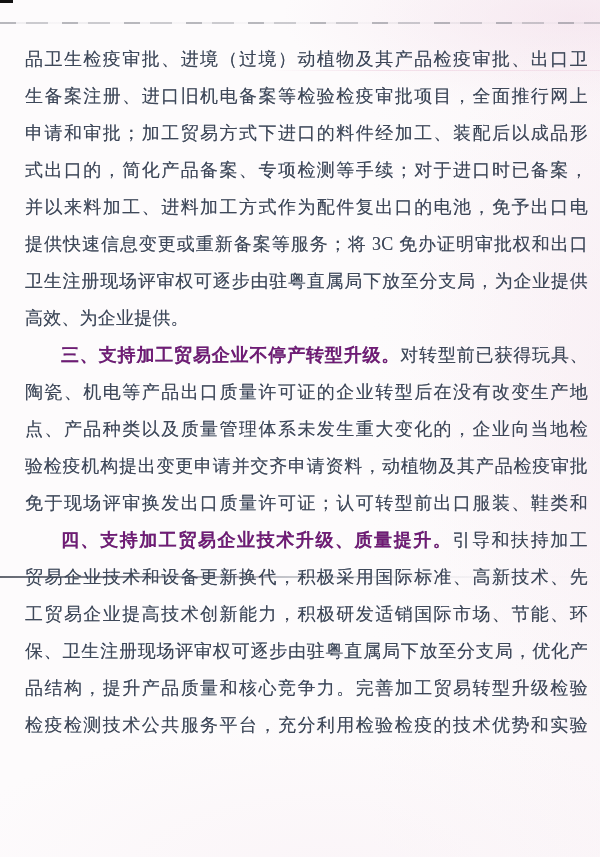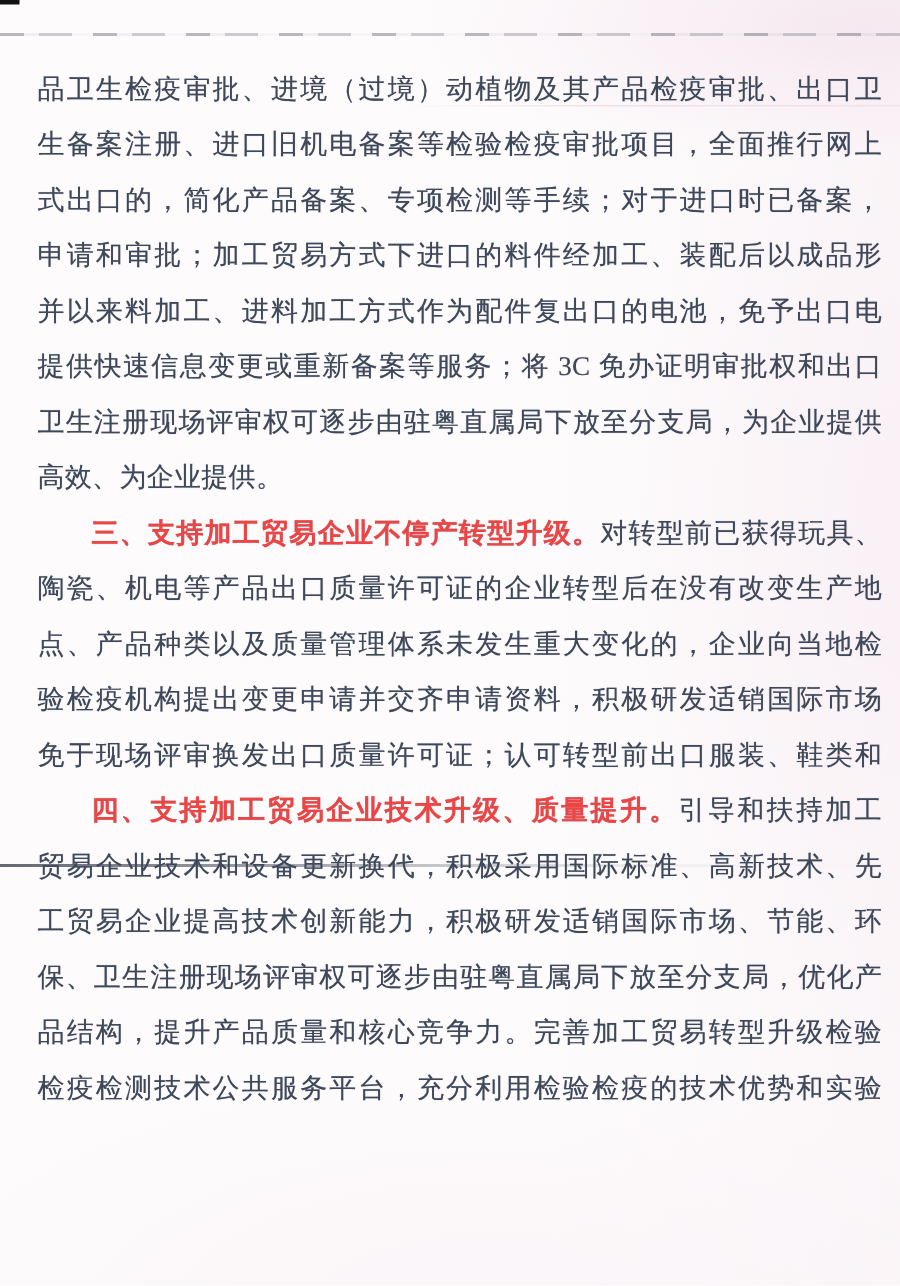--- a/index.html
+++ b/index.html
@@ -95,46 +95,46 @@
     white-space: normal;
   }
   .line.para-end {
     text-align-last: left;
   }
   .line.indent {
     text-indent: 36px;
   }
   .seg.bold {
     font-weight: 700;
-    color: #ef4444;
+    color: #701a75;
     font-family: "Liberation Sans", "DejaVu Sans", sans-serif;
   }
 </style>
 </head>
 <body>
 
 <div class="page">
   <div class="tint-overlay"></div>
   <div class="corner-mark"></div>
   <div class="scan-line-top"></div>
   <div class="scan-line-pink"></div>
   <div class="scan-line-mid"></div>
   <div class="text-block">
       <div class="line"><span class="seg">品卫生检疫审批、进境（过境）动植物及其产品检疫审批、出口卫</span></div>
       <div class="line"><span class="seg">生备案注册、进口旧机电备案等检验检疫审批项目，全面推行网上</span></div>
+      <div class="line"><span class="seg">申请和审批；加工贸易方式下进口的料件经加工、装配后以成品形</span></div>
       <div class="line"><span class="seg">式出口的，简化产品备案、专项检测等手续；对于进口时已备案，</span></div>
-      <div class="line"><span class="seg">申请和审批；加工贸易方式下进口的料件经加工、装配后以成品形</span></div>
       <div class="line"><span class="seg">并以来料加工、进料加工方式作为配件复出口的电池，免予出口电</span></div>
       <div class="line"><span class="seg">提供快速信息变更或重新备案等服务；将 3C 免办证明审批权和出口</span></div>
       <div class="line"><span class="seg">卫生注册现场评审权可逐步由驻粤直属局下放至分支局，为企业提供</span></div>
       <div class="line para-end"><span class="seg">高效、为企业提供。</span></div>
       <div class="line indent"><span class="seg bold">三、支持加工贸易企业不停产转型升级。</span><span class="seg">对转型前已获得玩具、</span></div>
       <div class="line"><span class="seg">陶瓷、机电等产品出口质量许可证的企业转型后在没有改变生产地</span></div>
       <div class="line"><span class="seg">点、产品种类以及质量管理体系未发生重大变化的，企业向当地检</span></div>
-      <div class="line"><span class="seg">验检疫机构提出变更申请并交齐申请资料，积极研发适销国际市场</span></div>
+      <div class="line"><span class="seg">验检疫机构提出变更申请并交齐申请资料，动植物及其产品检疫审批</span></div>
       <div class="line"><span class="seg">免于现场评审换发出口质量许可证；认可转型前出口服装、鞋类和</span></div>
       <div class="line indent"><span class="seg bold">四、支持加工贸易企业技术升级、质量提升。</span><span class="seg">引导和扶持加工</span></div>
       <div class="line"><span class="seg">贸易企业技术和设备更新换代，积极采用国际标准、高新技术、先</span></div>
       <div class="line"><span class="seg">工贸易企业提高技术创新能力，积极研发适销国际市场、节能、环</span></div>
       <div class="line"><span class="seg">保、卫生注册现场评审权可逐步由驻粤直属局下放至分支局，优化产</span></div>
       <div class="line"><span class="seg">品结构，提升产品质量和核心竞争力。完善加工贸易转型升级检验</span></div>
       <div class="line"><span class="seg">检疫检测技术公共服务平台，充分利用检验检疫的技术优势和实验</span></div>
     </div>
 </div>
 

